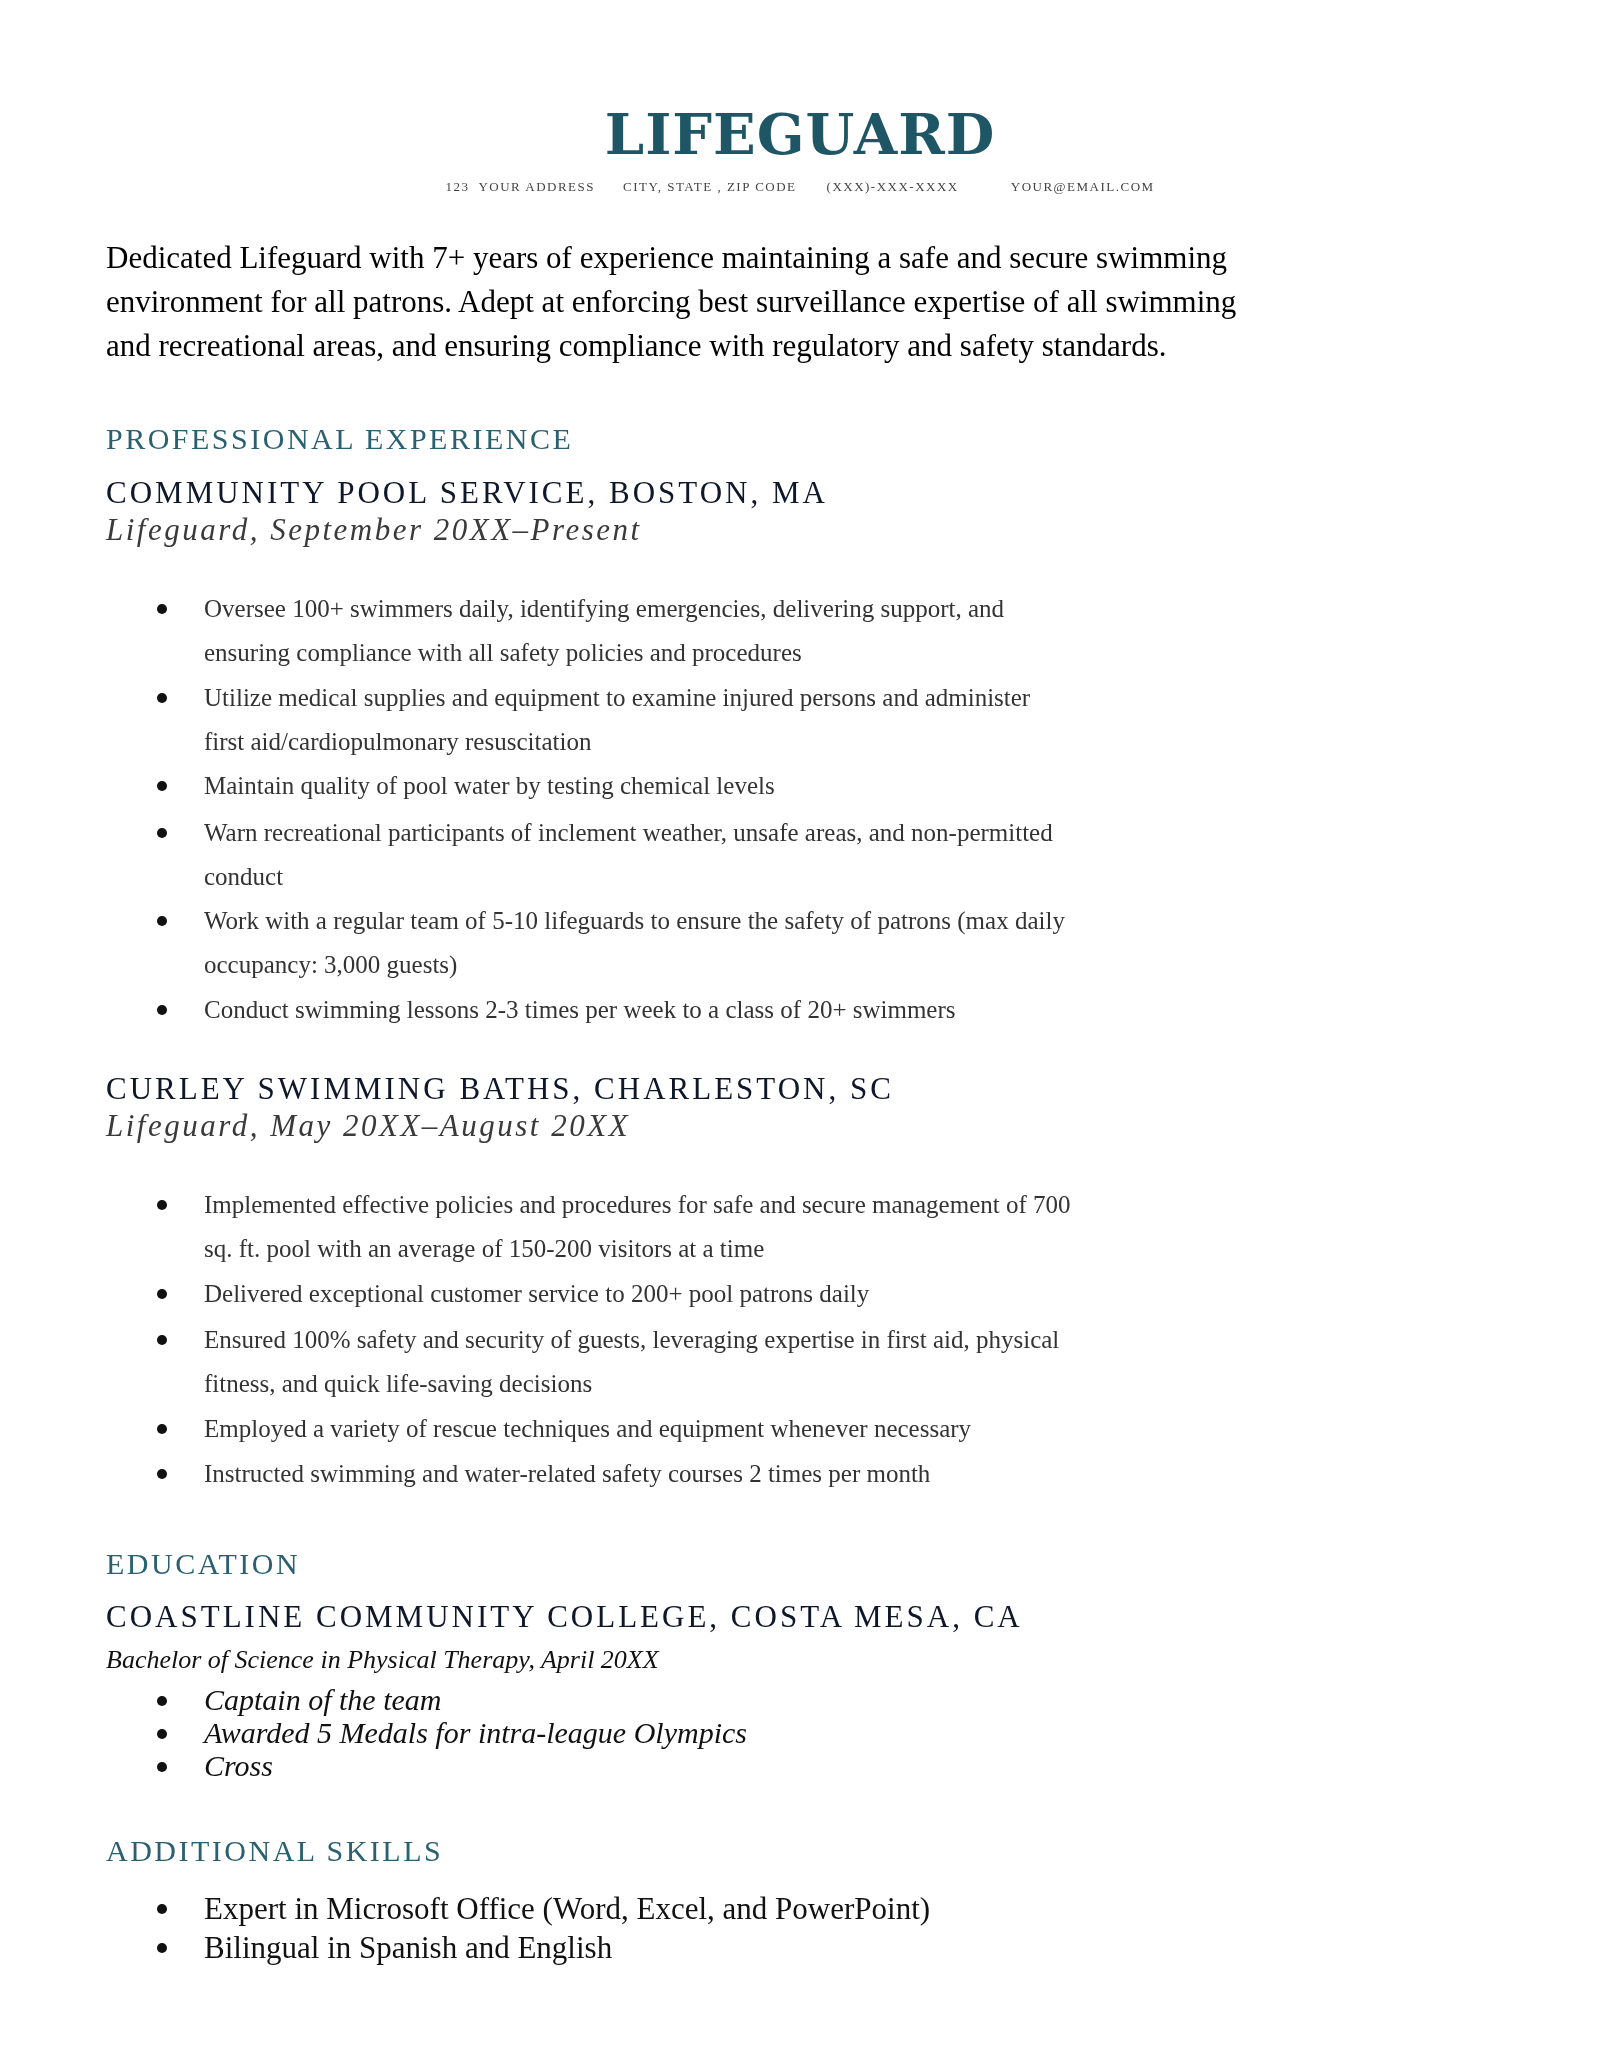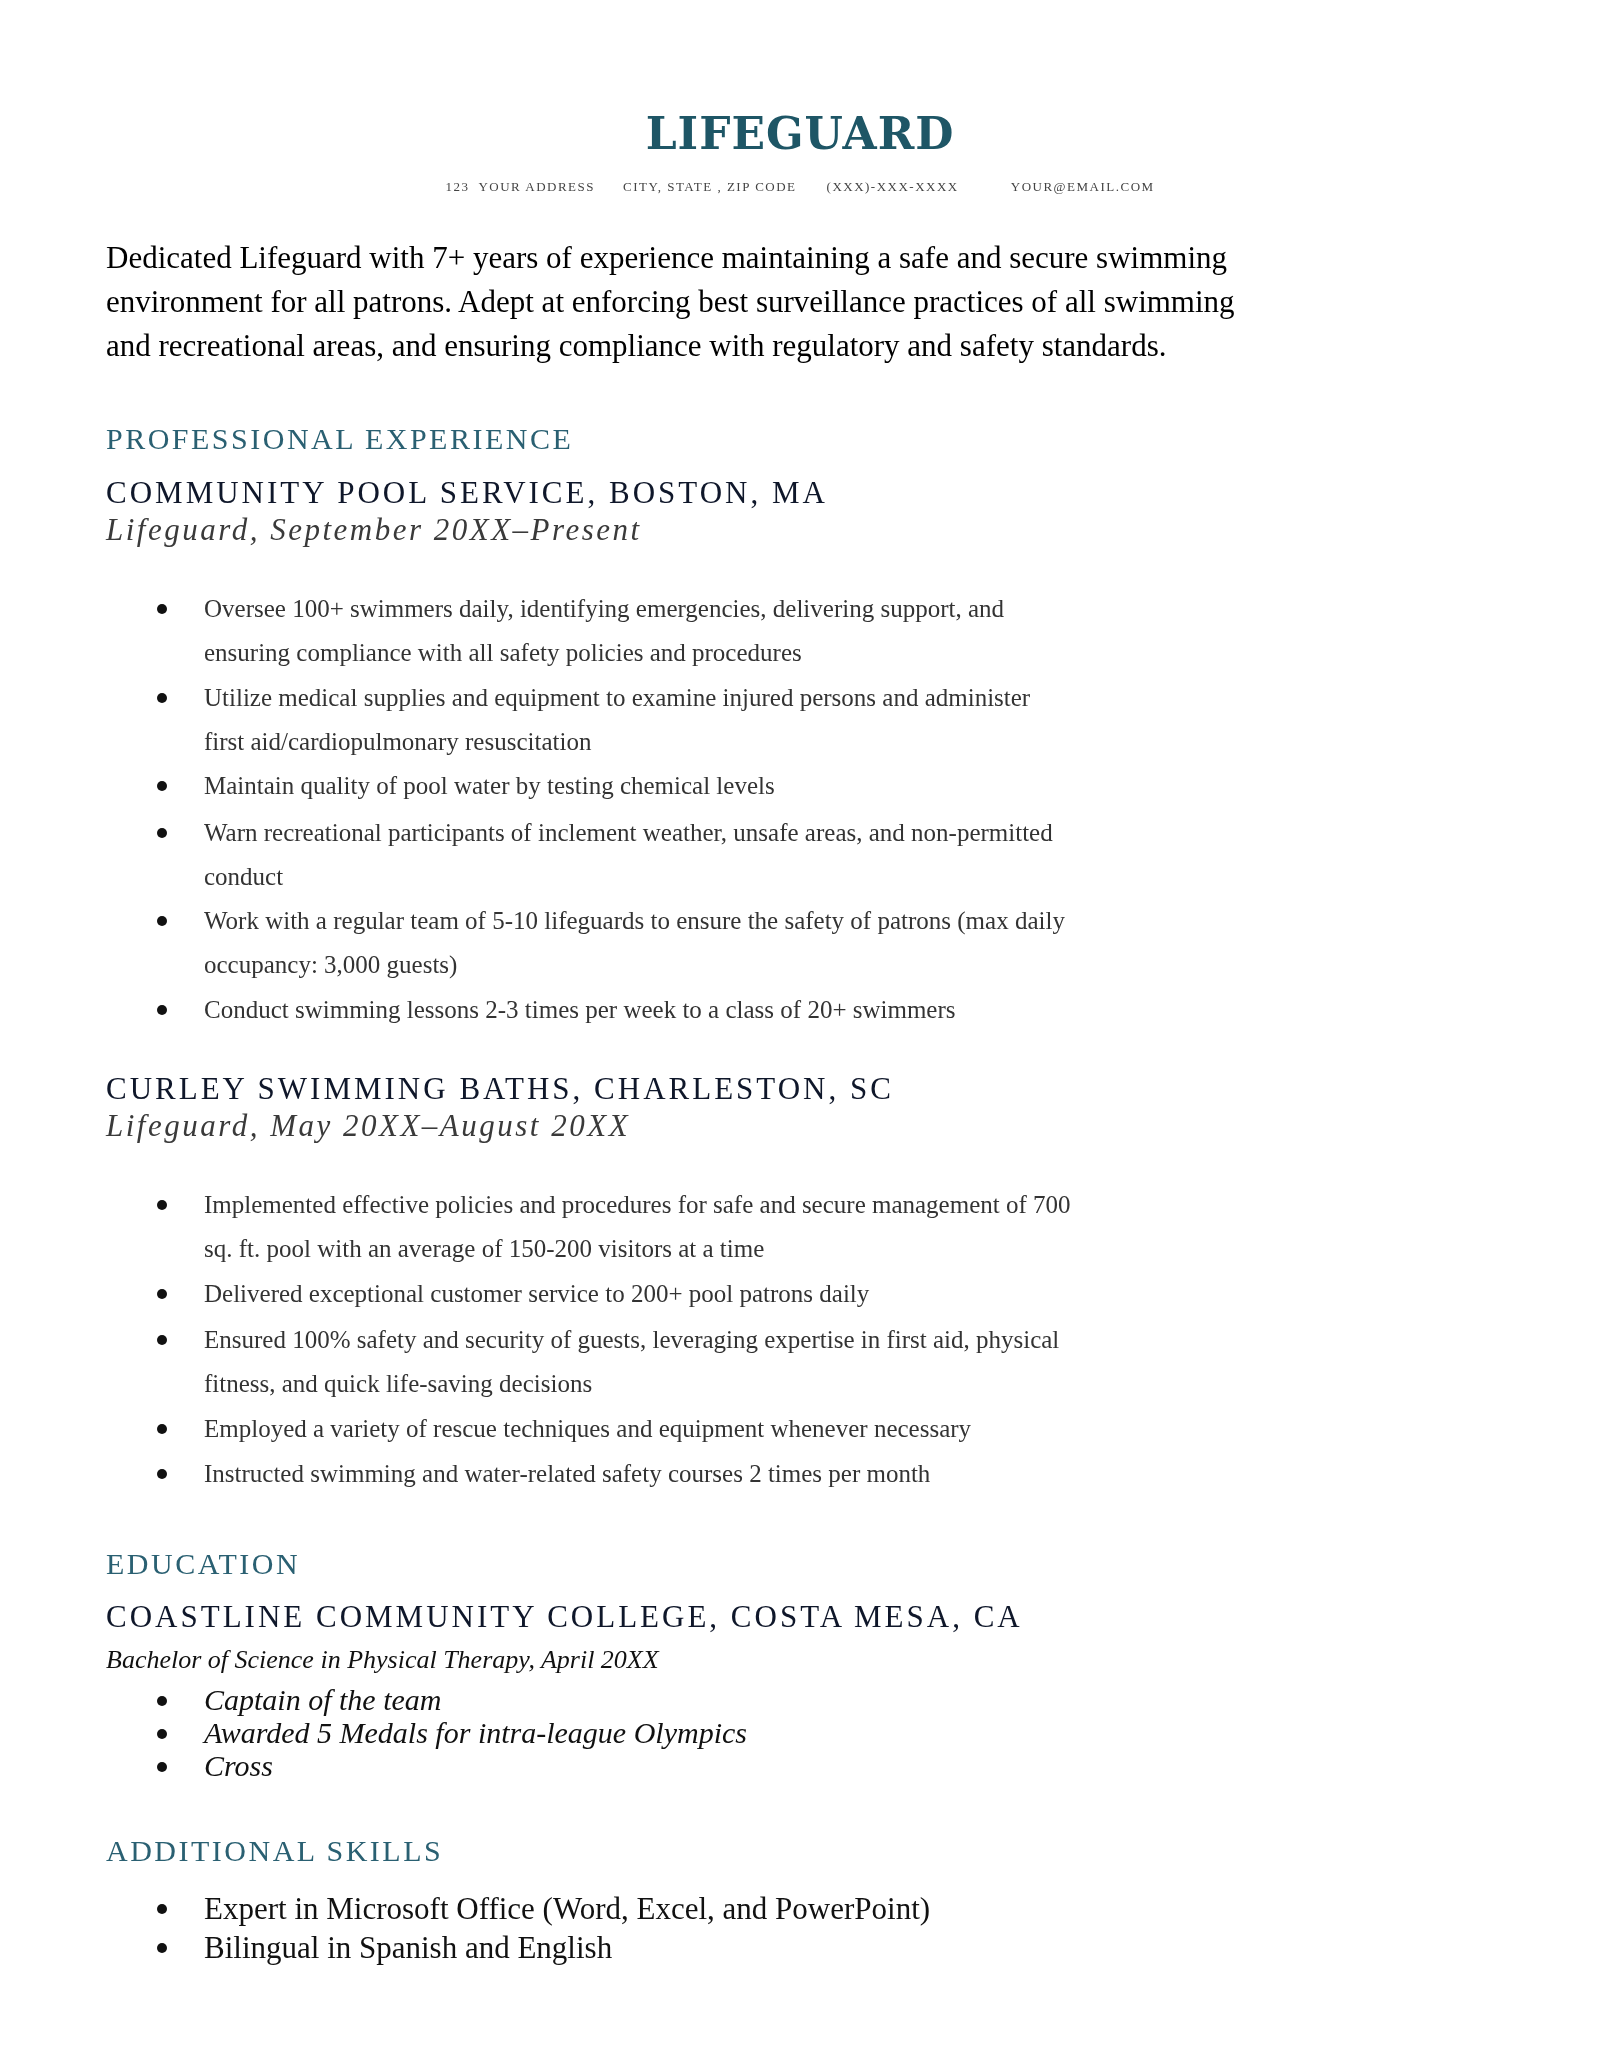--- a/index.html
+++ b/index.html
@@ -1,20 +1,20 @@
 <!DOCTYPE html>
 <html><head>
 <meta charset="utf-8">
 <style>
   html, body { margin:0; padding:0; background:#ffffff; }
   body { width:1600px; height:2071px; position:relative; overflow:hidden;
          font-family:"DejaVu Serif", "Liberation Serif", serif; color:#333333; }
   .abs { position:absolute; white-space:nowrap; }
   .title { left:0; width:1600px; text-align:center; top:96px; font-family:"DejaVu Serif", serif;
-           font-weight:bold; font-size:44px; line-height:76px; color:#1e5666; letter-spacing:1px; }
+           font-weight:bold; font-size:56px; line-height:76px; color:#1e5666; letter-spacing:1px; }
   .contact { left:0; width:1600px; top:174px; text-align:center; font-size:13px; line-height:26px;
              color:#444; letter-spacing:1.5px; font-family:"Liberation Serif", serif; }
   .contact span { display:inline-block; }
   .summary { left:106px; width:1400px; top:236px; font-size:31px; line-height:44px; white-space:normal;
              font-family:"Liberation Serif", serif; color:#000000; }
   .summary div { white-space:nowrap; }
   .section { left:106px; font-size:30px; line-height:36px; color:#2a6072; letter-spacing:2.5px;
              font-family:"Liberation Serif", serif; }
   .company { left:106px; font-size:31px; line-height:38px; color:#0f172a; letter-spacing:3px;
              font-family:"Liberation Serif", serif; }
@@ -30,21 +30,21 @@
 </head>
 <body>
 
 <div class="abs title">LIFEGUARD</div>
 <div class="abs contact">
   <span style="white-space:pre;">123  YOUR ADDRESS</span><span style="display:inline-block;width:28px;"></span><span>CITY, STATE , ZIP CODE</span><span style="display:inline-block;width:30px;"></span><span>(XXX)-XXX-XXXX</span><span style="display:inline-block;width:52px;"></span><span>YOUR@EMAIL.COM</span>
 </div>
 
 <div class="abs summary">
   <div>Dedicated Lifeguard with 7+ years of experience maintaining a safe and secure swimming</div>
-  <div>environment for all patrons. Adept at enforcing best surveillance practices of all swimming</div>
+  <div>environment for all patrons. Adept at enforcing best surveillance expertise of all swimming</div>
   <div>and recreational areas, and ensuring compliance with regulatory and safety standards.</div>
 </div>
 
 <div class="abs section" style="top:421px;">PROFESSIONAL EXPERIENCE</div>
 
 <div class="abs company" style="top:474px;">COMMUNITY POOL SERVICE, BOSTON, MA</div>
 <div class="abs role" style="top:511px;">Lifeguard, September 20XX–Present</div>
 
 <span class="bullet" style="top:604px;"></span>
 <div class="abs btext" style="top:587px;">

